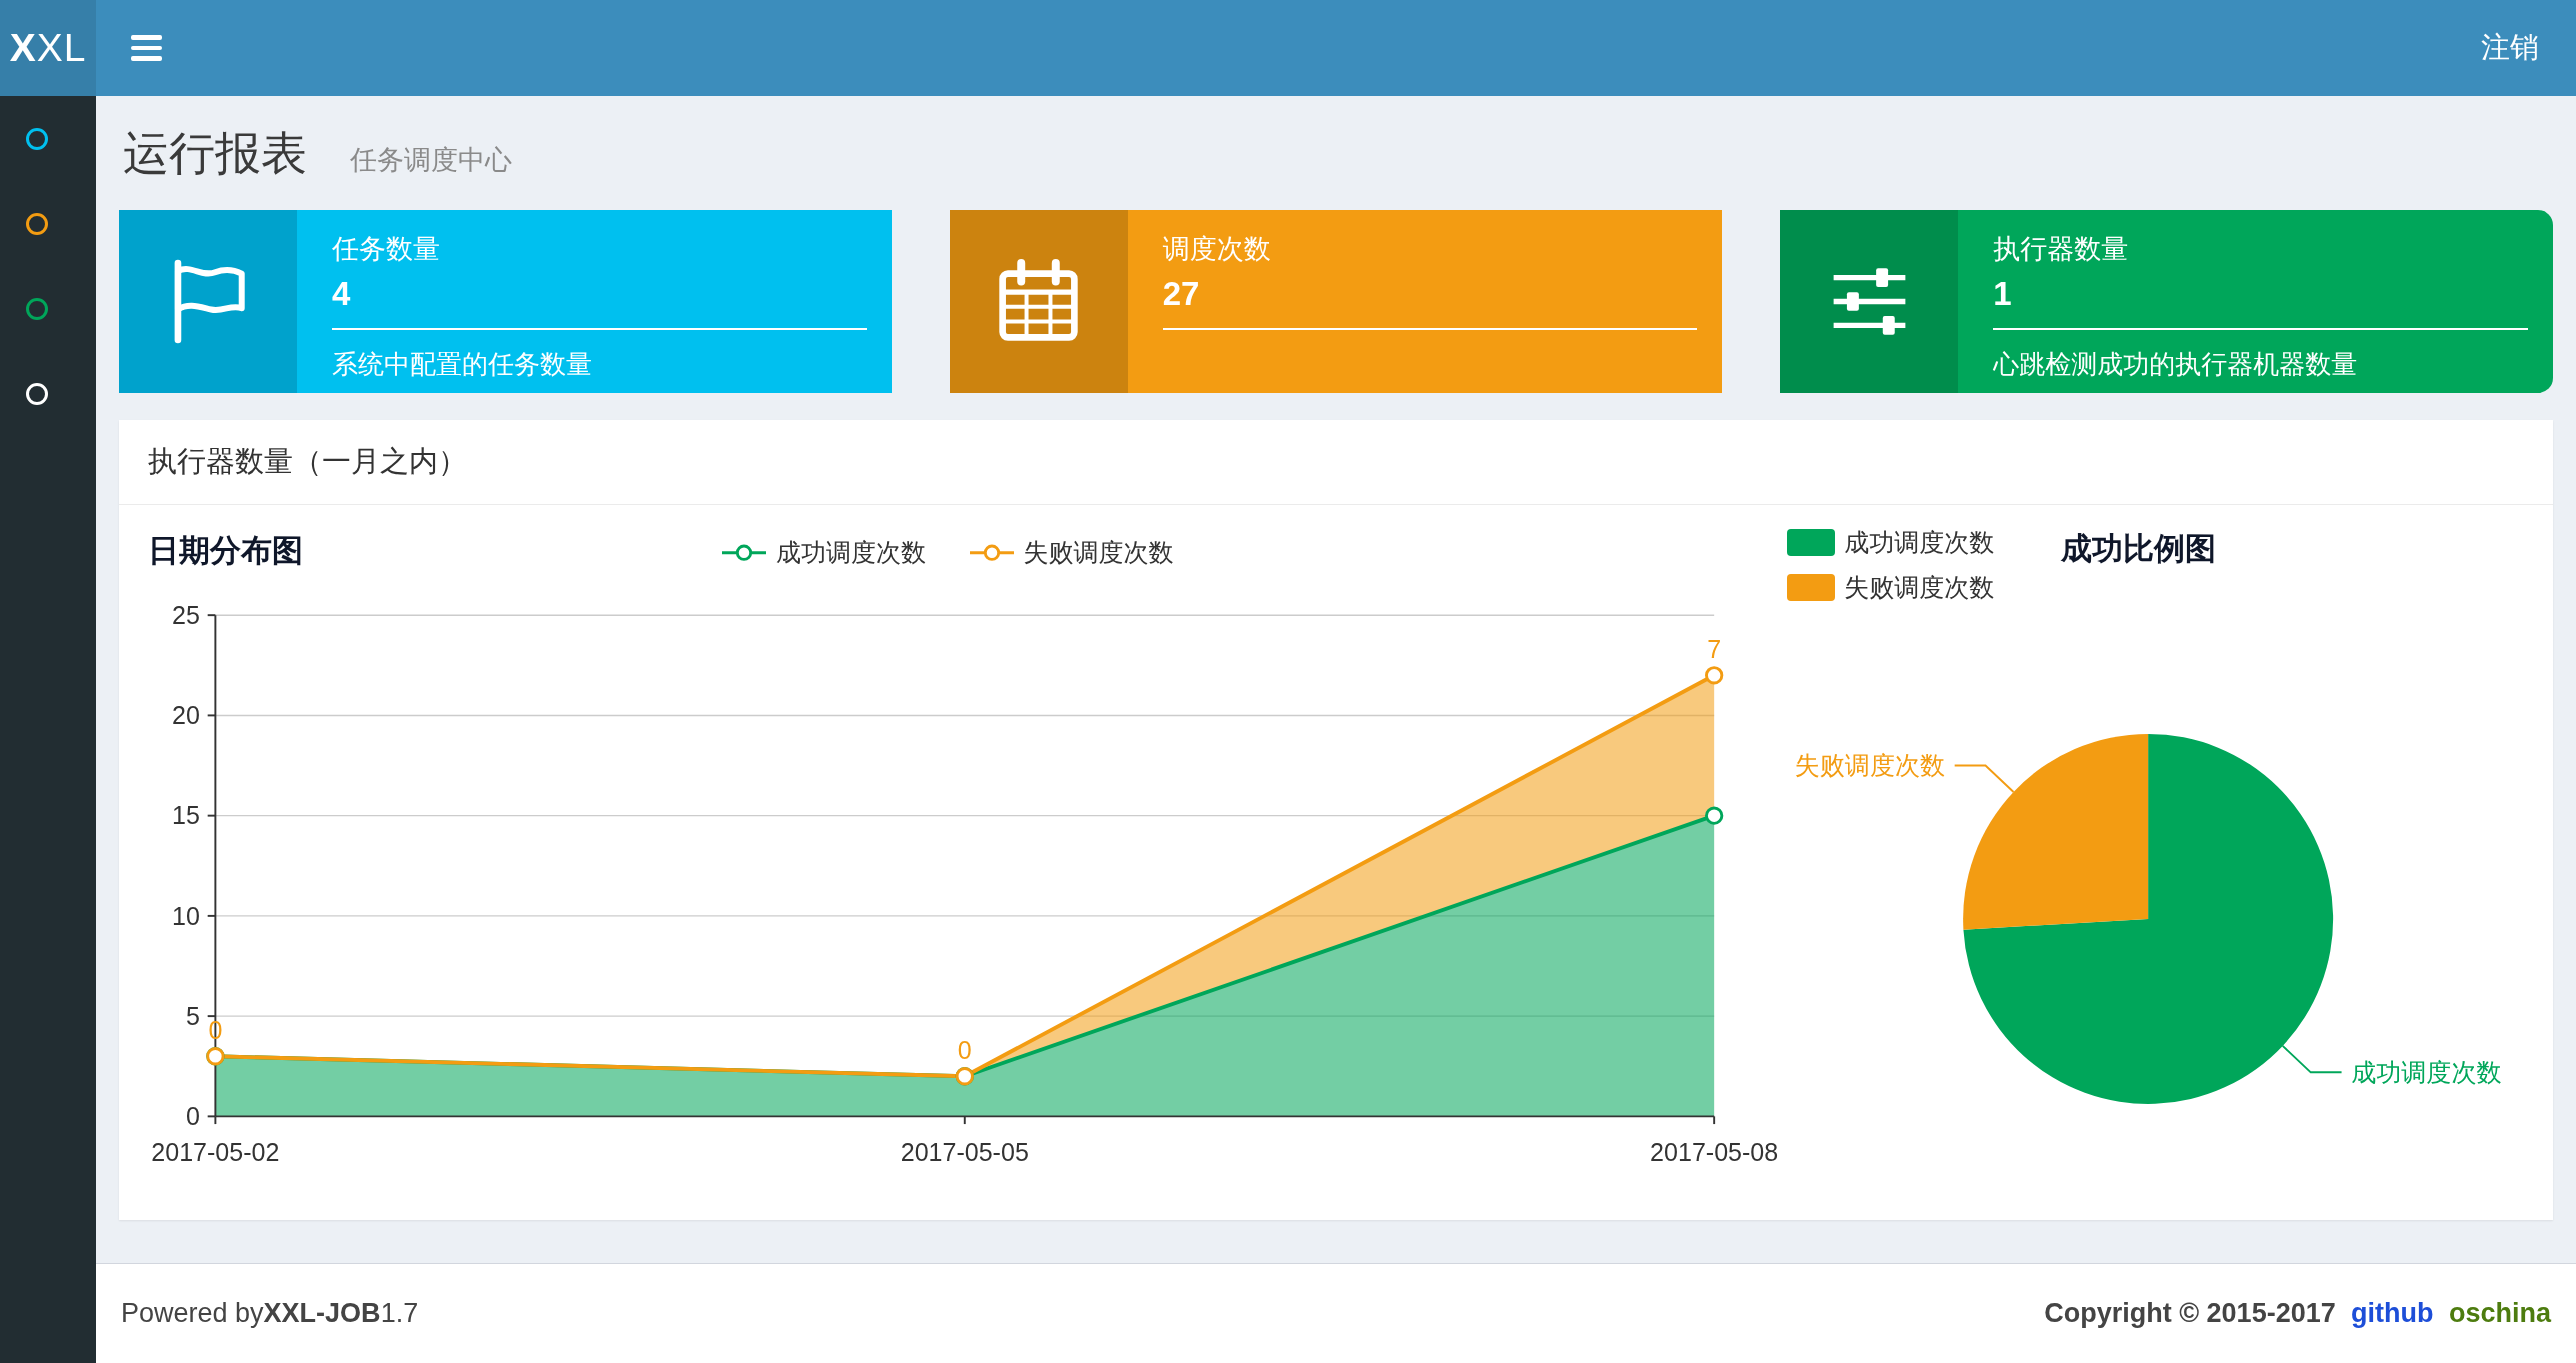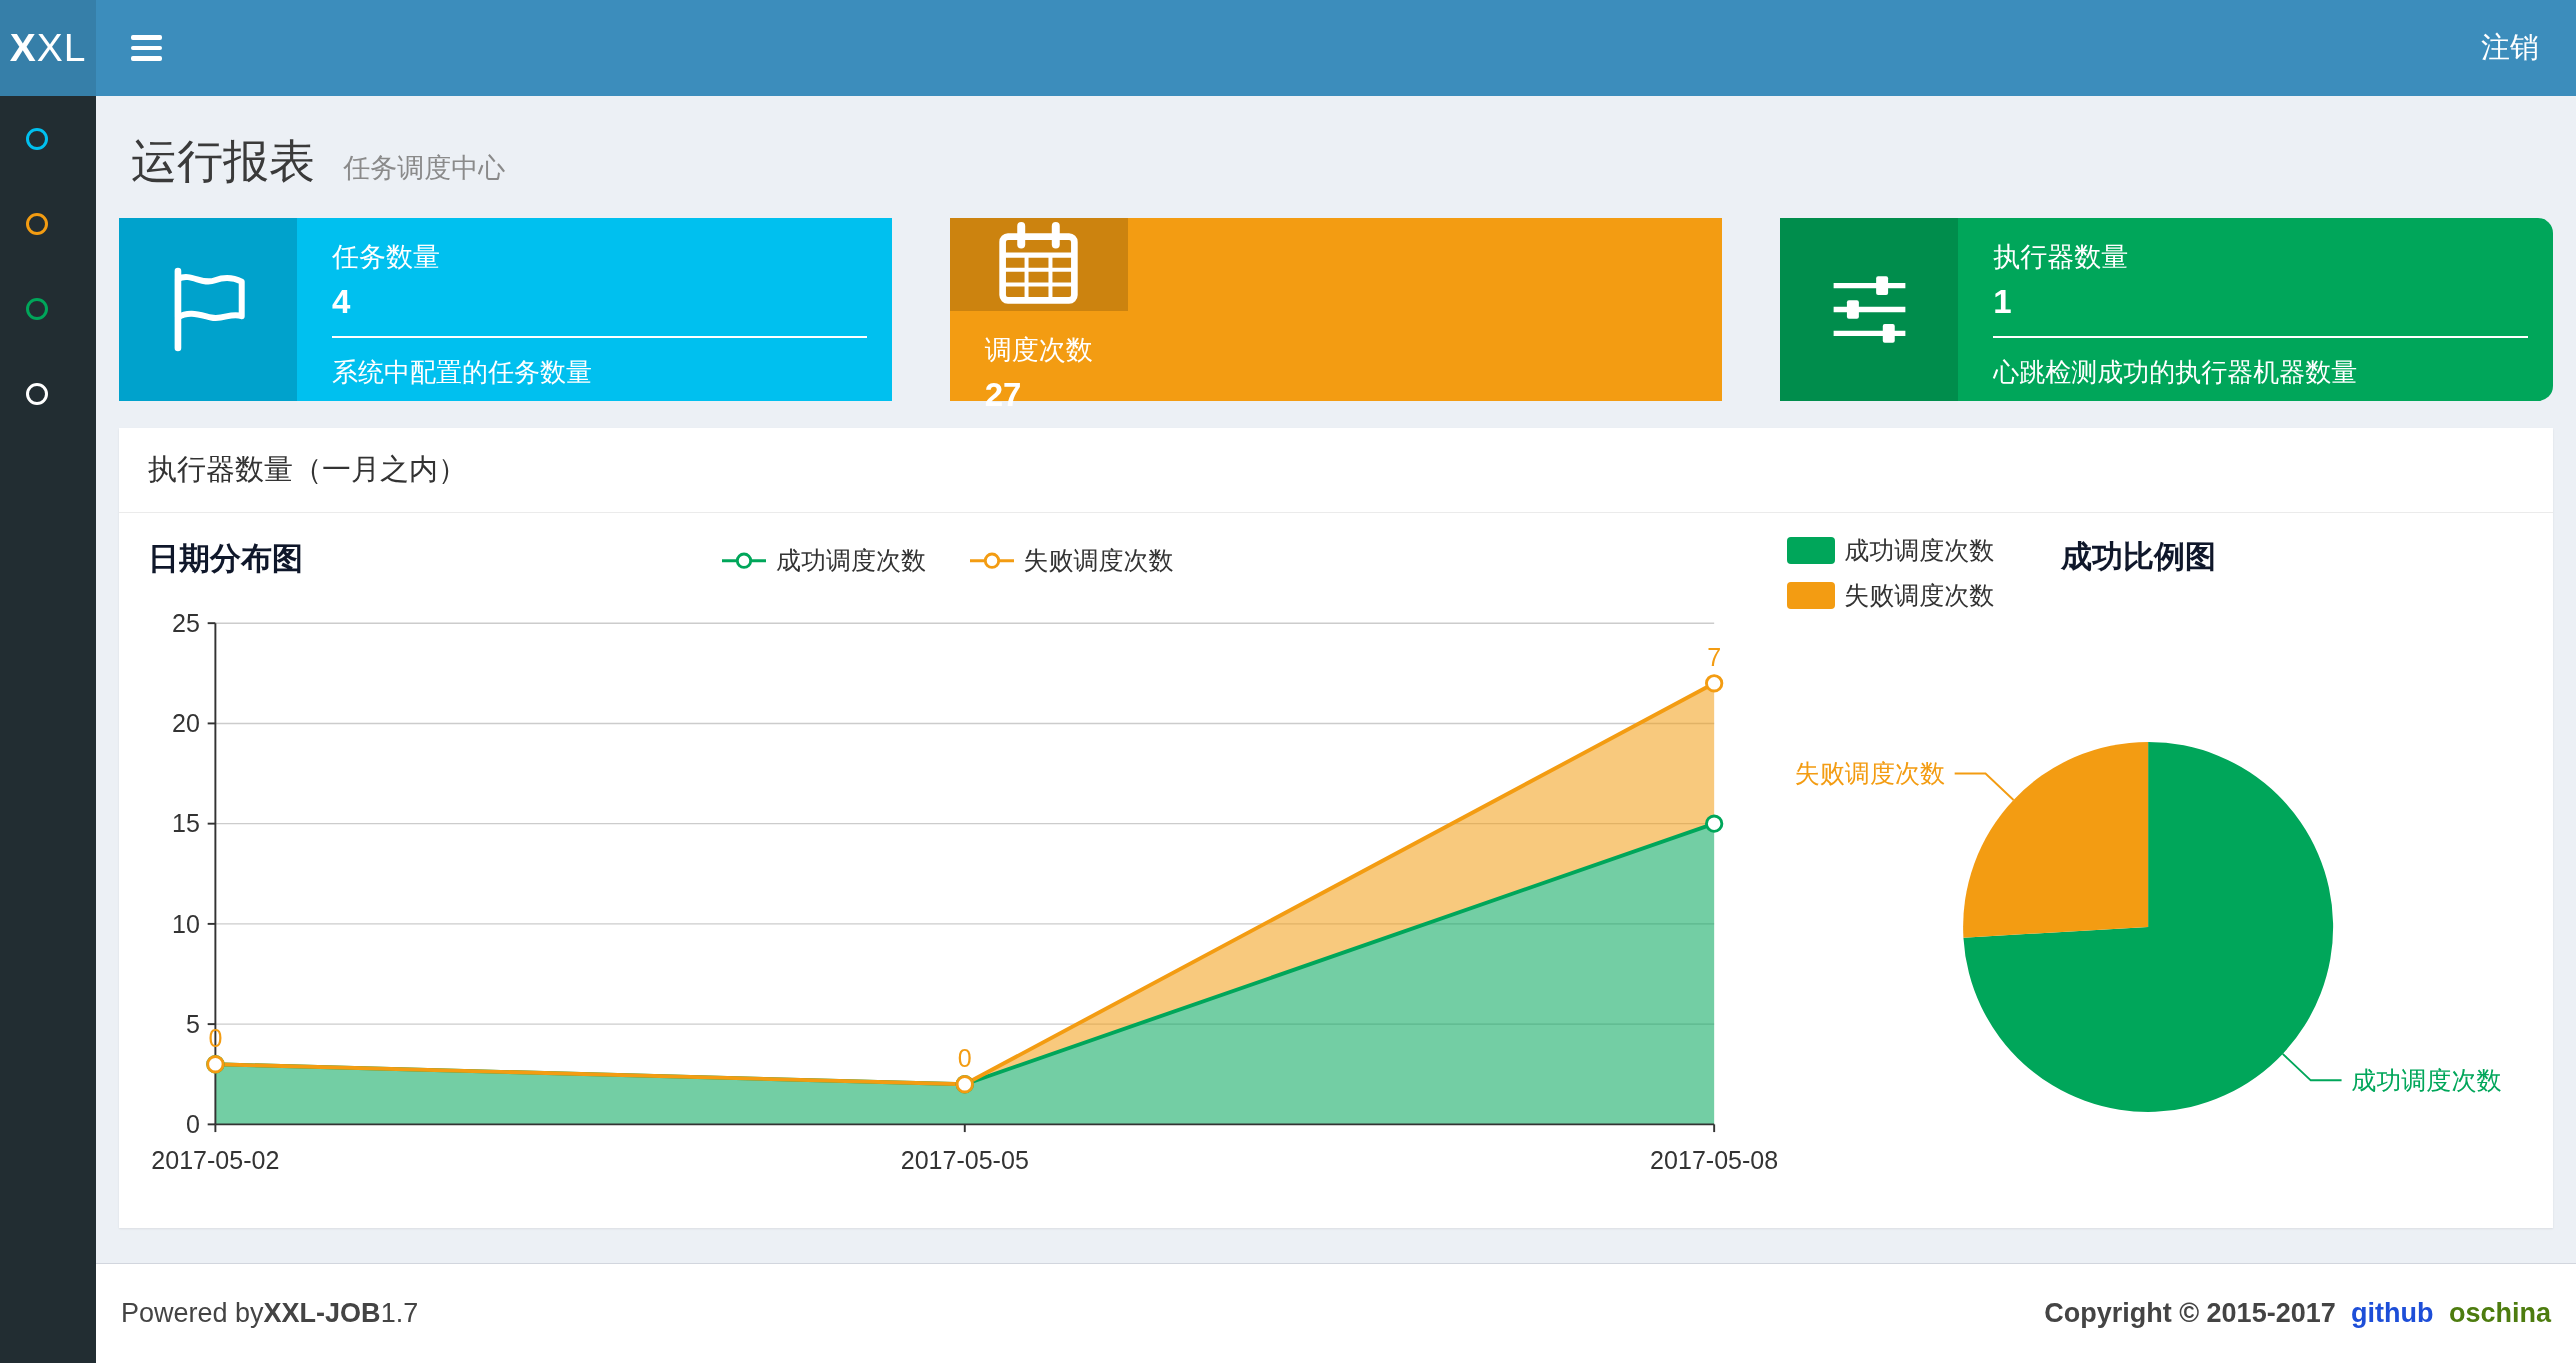--- a/index.html
+++ b/index.html
@@ -20,21 +20,21 @@
   .hamburger { background:none; border:none; display:flex; flex-direction:column; gap:5.8px; cursor:pointer; padding:9.6px; }
   .hamburger span { display:block; width:31px; height:4.8px; background:#fff; border-radius:1.9px; }
   .logout { color:#fff; font-size:29px; text-decoration:none; cursor:pointer; }
   
   .sidebar { position:absolute; top:96px; left:0; width:96px; height:1267px; }
   .menu-item { height:85px; display:flex; align-items:center; padding-left:26px; cursor:pointer; }
   .circle-icon { width:22px; height:22px; border-radius:50%; border:3.4px solid #fff; }
   
   .content { position:absolute; left:96px; top:96px; width:2480px; }
   .content-header { padding:23px 23px 0; }
-  .content-header h1 { margin:12px; font-size:46px; font-weight:400; color:#3a3a3a; }
+  .content-header h1 { margin:4px; font-size:46px; font-weight:400; color:#3a3a3a;font-family:Liberation Mono, monospace; }
   .content-header h1 small { font-size:27px; color:#8a8a8a; margin-left:15.4px; font-weight:400; }
   
   .info-row { display:flex; gap:58px; margin:25px 23px 0; }
   .info-box { flex:1; height:183px; display:flex; color:#fff; }
   .ib-icon { width:178px; flex:none; display:flex; align-items:center; justify-content:center; }
   .ib-body { flex:1; padding:21px 25px 17px 35px; display:flex; flex-direction:column; }
   .ib-title { font-size:27px; }
   .ib-value { font-size:33px; font-weight:700; margin-top:7.7px; }
   .ib-hr { border:none; border-top:2.9px solid #fff; margin:15.4px 0 0; width:100%; }
   .ib-desc { font-size:26px; margin-top:17.4px; }
@@ -116,21 +116,21 @@
         </svg>
       </div>
       <div class="ib-body">
         <div class="ib-title">任务数量</div>
         <div class="ib-value">4</div>
         <hr class="ib-hr">
         <div class="ib-desc">系统中配置的任务数量</div>
       </div>
     </div>
 
-    <div class="info-box" style="background: rgb(243, 156, 18); flex-direction: column;">
+    <div class="info-box" style="background: rgb(243, 156, 18);">
       <div class="ib-icon" style="background: rgb(204, 131, 15);">
         <svg viewBox="0 0 70 70" width="93" height="93">
           <rect x="8" y="14" width="54" height="48" rx="4" fill="none" stroke="#fff" stroke-width="5"></rect>
           <line x1="22" y1="6" x2="22" y2="20" stroke="#fff" stroke-width="6" stroke-linecap="round"></line>
           <line x1="48" y1="6" x2="48" y2="20" stroke="#fff" stroke-width="6" stroke-linecap="round"></line>
           <line x1="8" y1="28" x2="62" y2="28" stroke="#fff" stroke-width="4"></line>
           <line x1="26" y1="28" x2="26" y2="62" stroke="#fff" stroke-width="3"></line>
           <line x1="44" y1="28" x2="44" y2="62" stroke="#fff" stroke-width="3"></line>
           <line x1="8" y1="39" x2="62" y2="39" stroke="#fff" stroke-width="3"></line>
           <line x1="8" y1="50" x2="62" y2="50" stroke="#fff" stroke-width="3"></line>

